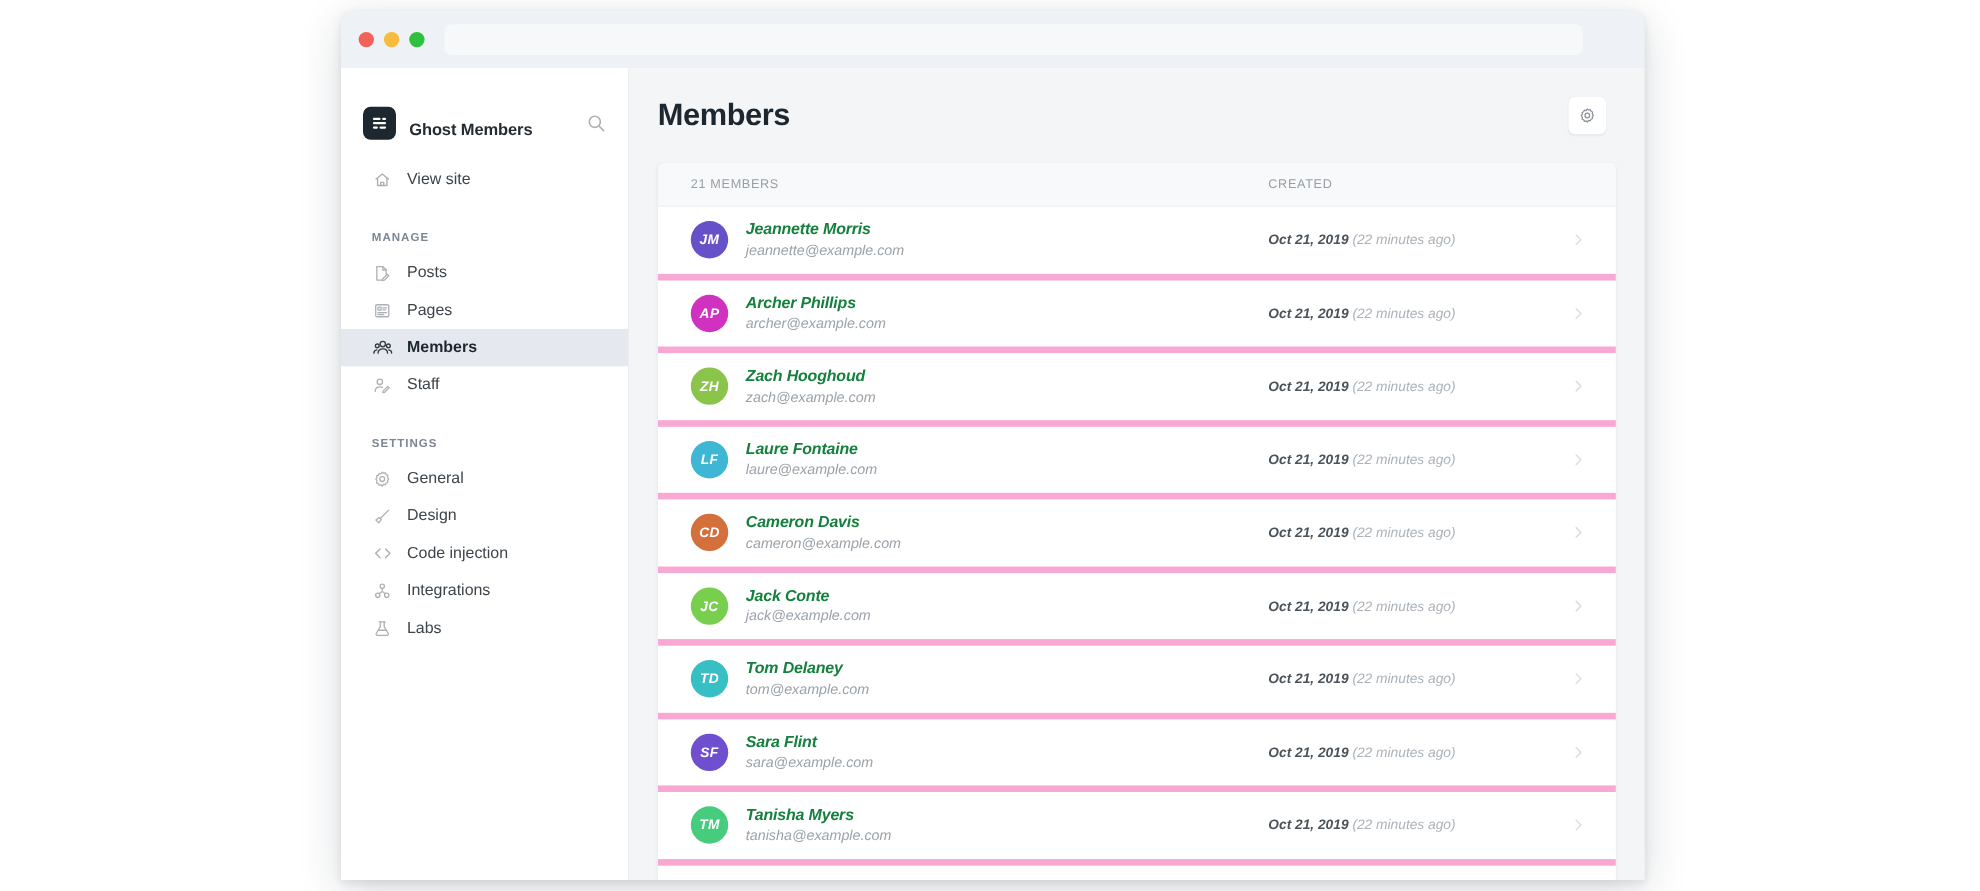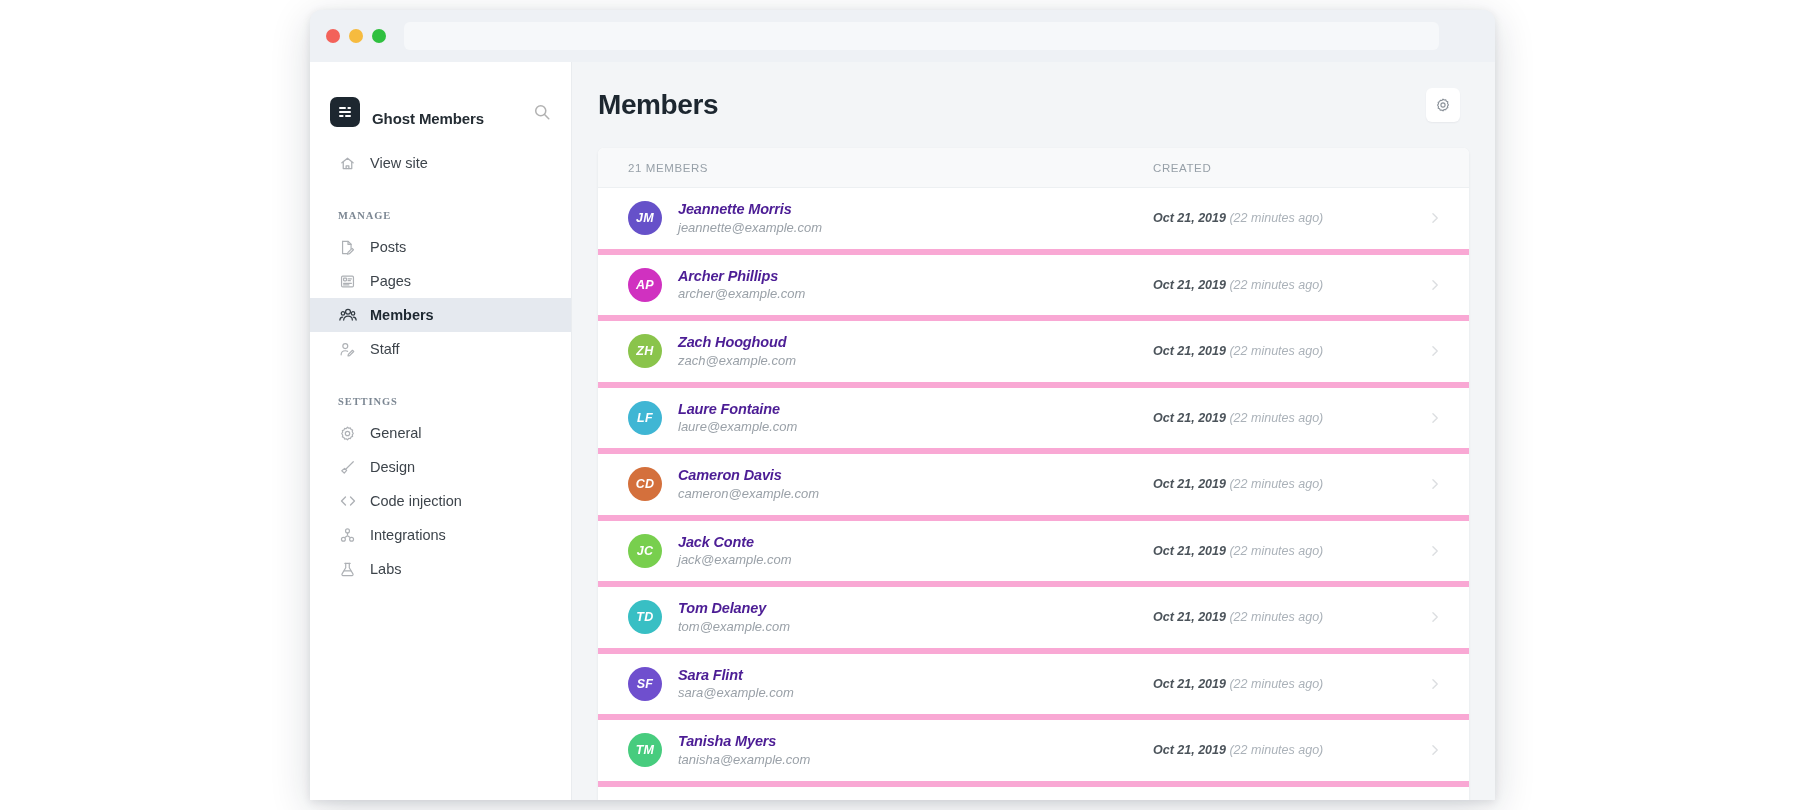--- a/index.html
+++ b/index.html
@@ -86,21 +86,21 @@
   }
   .navitem.active { background: #e5e9ef; font-weight: bold; color: #1d2730; }
   .navitem .ico { width: 19px; height: 19px; margin-right: 13px; opacity: .55; flex-shrink: 0; display:flex; align-items:center; justify-content:center;}
   .navitem.active .ico { opacity: .95; }
   .navlabel { line-height: 1; }
 
   .section-head {
     padding: 0 0 0 28px;
     margin-top: 30px; margin-bottom: 9px;
     font-size: 10.5px; letter-spacing: .9px;
-    color: #7c8793; font-weight: bold; font-family: Liberation Serif, serif;
+    color: #7c8793; font-weight: bold;
   }
 
   .userbar {
     position: absolute; left: 0; right: 0; bottom: 0;
     height: 74px;
     display: flex; align-items: center;
     padding: 0 18px 0 20px;
     background: #fff;
     cursor: pointer;
   }
@@ -189,21 +189,21 @@
     font-style: italic;
   }
   .row-left { flex: 1; display: flex; align-items: center; min-width: 0; }
   .av {
     width: 34px; height: 34px; border-radius: 50%;
     display: flex; align-items: center; justify-content: center;
     color: #fff; font-size: 12.5px; font-weight: bold;
     letter-spacing: .3px; flex-shrink: 0;
   }
   .who { margin-left: 16px; min-width: 0; }
-  .who .nm { font-size: 14.5px; font-weight: bold; color: #4c1d95; line-height: 1.3; letter-spacing:-.15px; }
+  .who .nm { font-size: 14.5px; font-weight: bold; color: #15803d; line-height: 1.3; letter-spacing:-.15px; }
   .who .em { font-size: 13px; color: #9aa1a8; line-height: 1.35; }
   .row-right { width: 290px; display: flex; align-items: center; }
   .created { flex: 1; font-size: 12.5px; }
   .created .d { color: #4b535a; font-weight: bold; }
   .created .ago { color: #abb2b9; }
   .chev-right { width: 16px; height: 16px; opacity: .35; flex-shrink: 0; }
 </style>
 </head>
 <body>
 

